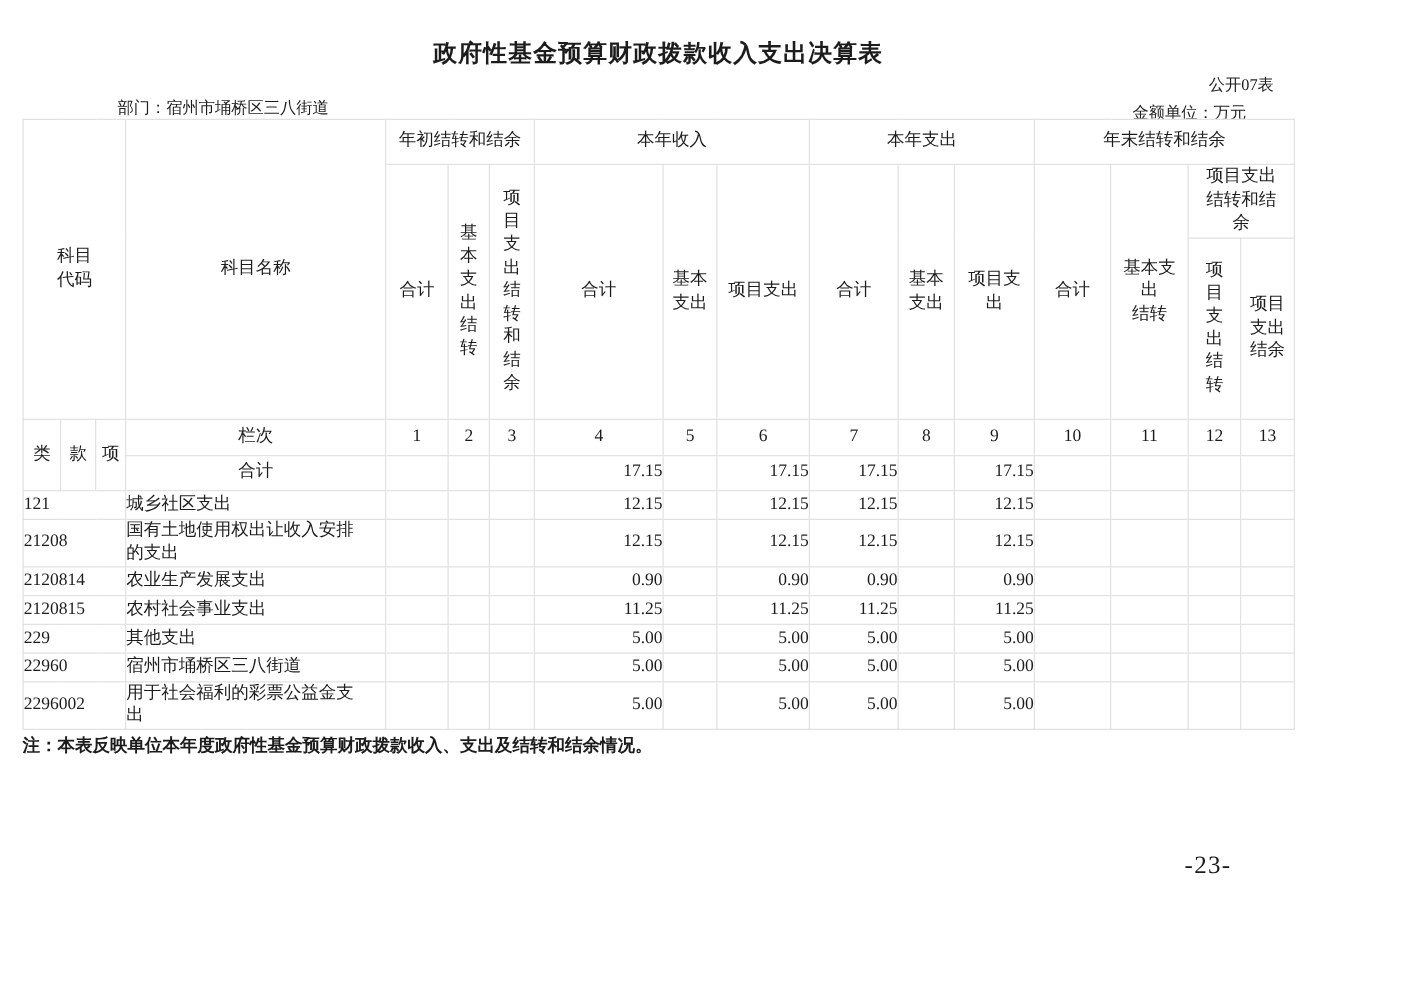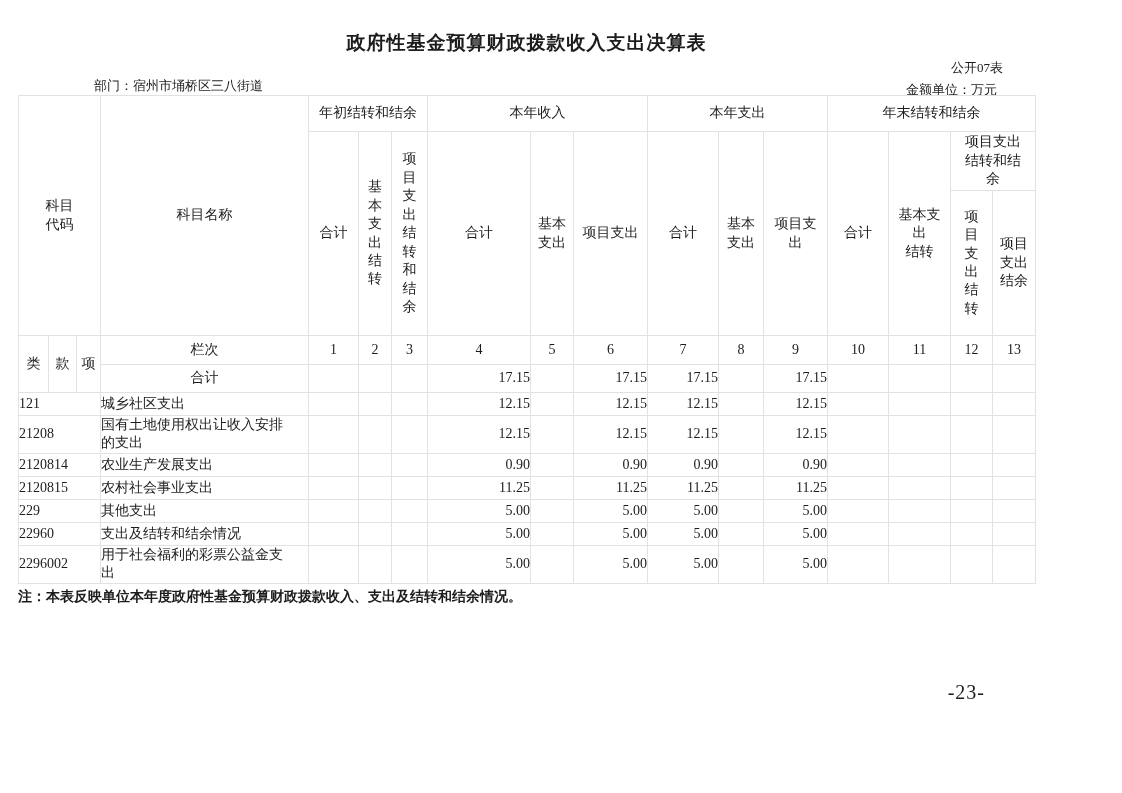--- a/index.html
+++ b/index.html
@@ -11,21 +11,21 @@
   .page{position:relative;width:1122px;height:793px;background:#fff;}
   .content{position:absolute;left:18px;top:0;width:1017px;}
   .doc-title{
     position:absolute;top:30px;left:0;width:1017px;
     text-align:center;font-size:19px;font-weight:bold;letter-spacing:1px;
   }
   .table-code-line{
     position:absolute;top:59px;left:0;width:1017px;
     text-align:right;padding-right:0;font-size:13px;
   }
-  .table-code-line span{margin-right:32px;}
+  .table-code-line span{margin-right:16px;}
   .meta-line{
     position:absolute;top:77px;left:0;width:1017px;font-size:13px;
   }
   .dept{position:absolute;left:76px;top:0;}
   .unit{position:absolute;right:38px;top:4px;}
   table.budget{
     position:absolute;top:95px;left:0;
     width:1017px;table-layout:fixed;border-collapse:collapse;
     background:#fff;
   }
@@ -276,21 +276,21 @@
         <td class="v"></td>
         <td class="v">5.00</td>
         <td class="v"></td>
         <td class="v"></td>
         <td class="v"></td>
         <td class="v"></td>
       </tr>
 
       <tr class="row-data">
         <td colspan="3" class="cell-code">22960</td>
-        <td class="cell-name">支出及结转和结余情况</td>
+        <td class="cell-name">宿州市埇桥区三八街道</td>
         <td class="v"></td>
         <td class="v"></td>
         <td class="v"></td>
         <td class="v">5.00</td>
         <td class="v"></td>
         <td class="v">5.00</td>
         <td class="v">5.00</td>
         <td class="v"></td>
         <td class="v">5.00</td>
         <td class="v"></td>

